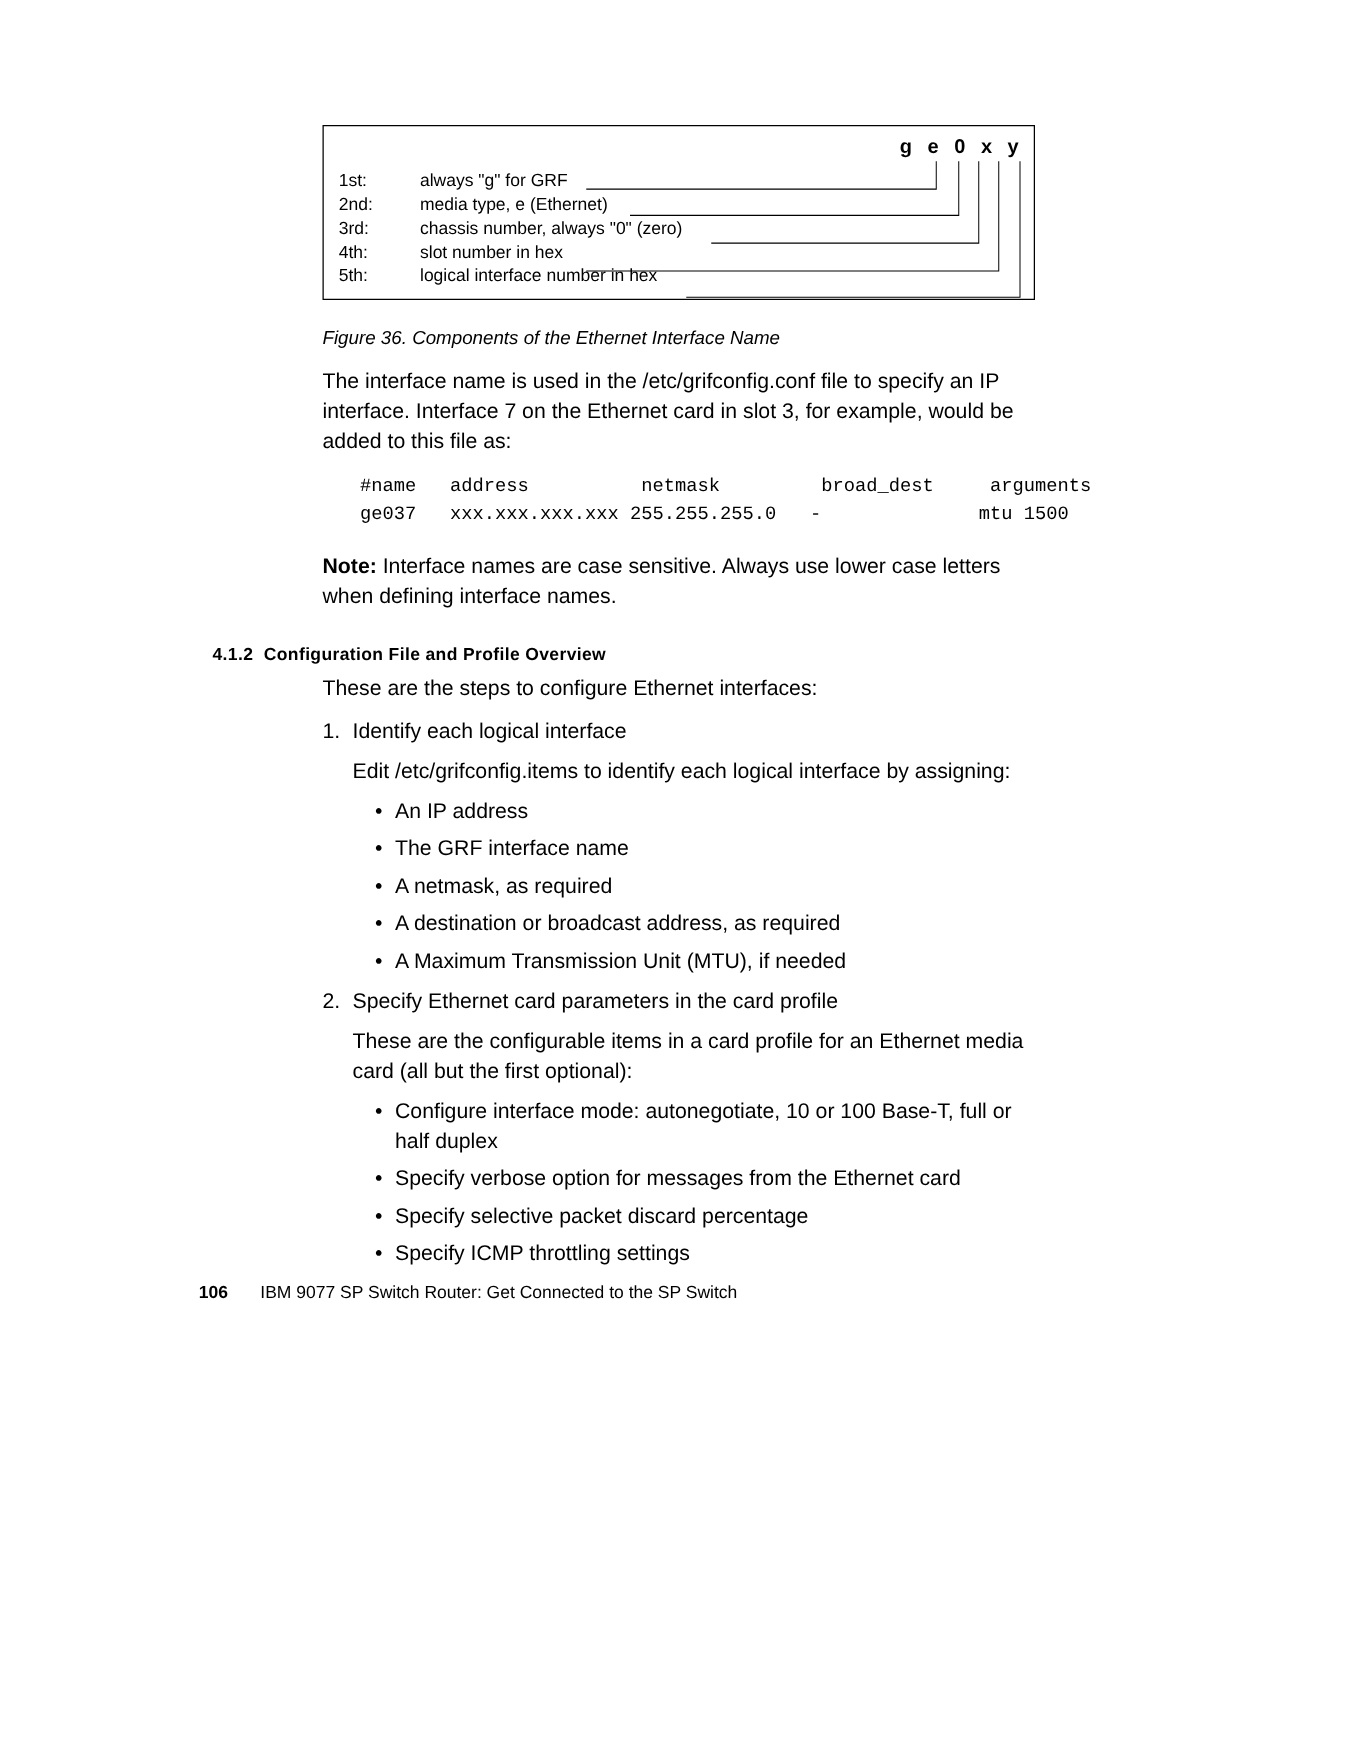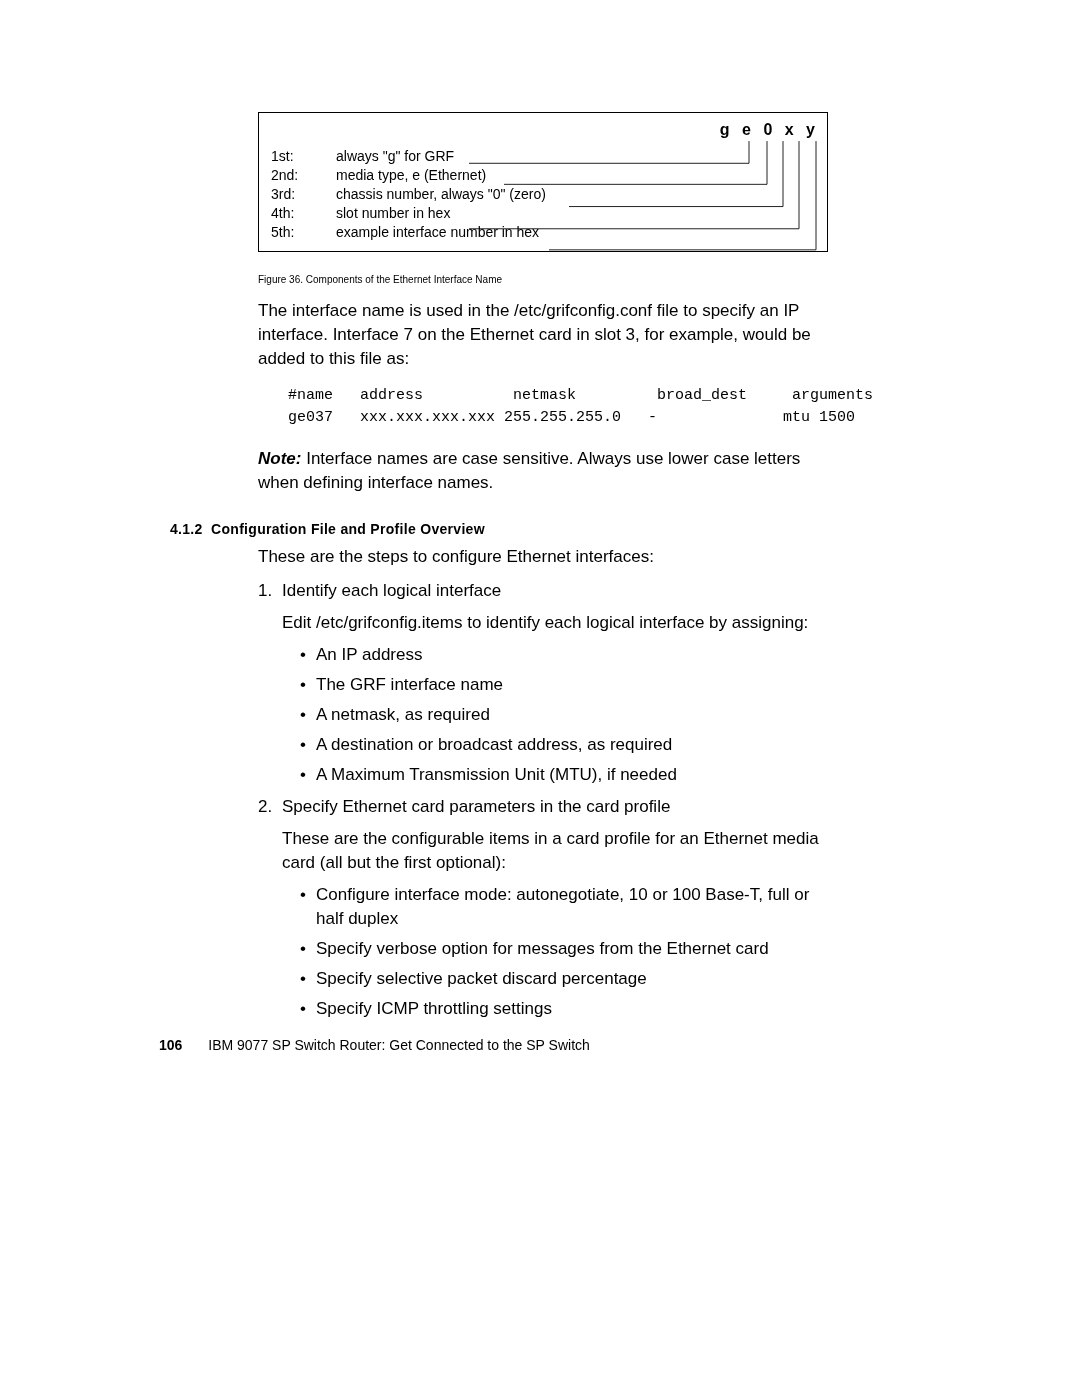--- a/index.html
+++ b/index.html
@@ -8,21 +8,21 @@
     padding: 0;
     font-family: Arial, Helvetica, sans-serif;
     color: #000;
     width: 1080px;
     height: 1397px;
     position: relative;
   }
   .page {
     position: absolute;
     left: 0;
-    top: 12px;
+    top: 0;
     width: 1080px;
     height: 1134px;
   }
   .content {
     position: absolute;
     left: 258px;
     top: 100px;
     width: 570px;
   }
   .diagram-box {
@@ -49,42 +49,42 @@
   .diagram-row {
     display: flex;
   }
   .diagram-label {
     width: 65px;
   }
   .diagram-desc {
     white-space: nowrap;
   }
   .caption {
-    font-size: 10px;
+    font-style: italic;
+    font-size: 15px;
     margin: 22px 0 14px 0;
   }
   .para {
     font-size: 17px;
     line-height: 24px;
     margin: 0 0 14px 0;
   }
   .code-block {
     font-family: "Courier New", Courier, monospace;
     font-size: 15px;
     line-height: 22px;
     margin: 10px 0 18px 30px;
     white-space: pre;
   }
   .note {
     font-size: 17px;
     line-height: 24px;
     margin: 0 0 26px 0;
   }
   .note-label {
-    font-style: italic;
     font-weight: bold;
   }
   .section-heading {
     font-weight: bold;
     font-size: 14px;
     margin: 16px 0 8px 0;
     position: relative;
     left: -88px;
     letter-spacing: 0.3px;
   }
@@ -161,21 +161,21 @@
         <div class="diagram-row">
           <span class="diagram-label">3rd:</span>
           <span class="diagram-desc">chassis number, always "0" (zero)</span>
         </div>
         <div class="diagram-row">
           <span class="diagram-label">4th:</span>
           <span class="diagram-desc">slot number in hex</span>
         </div>
         <div class="diagram-row">
           <span class="diagram-label">5th:</span>
-          <span class="diagram-desc">example interface number in hex</span>
+          <span class="diagram-desc">logical interface number in hex</span>
         </div>
       </div>
       <svg class="connectors" viewBox="0 0 568 118" preserveAspectRatio="none">
 
         <path d="M 210 43 L 490 43 L 490 24" stroke="#000" stroke-width="0.8" fill="none"></path>
 
         <path d="M 245 61 L 508 61 L 508 24" stroke="#000" stroke-width="0.8" fill="none"></path>
 
         <path d="M 310 80 L 524 80 L 524 24" stroke="#000" stroke-width="0.8" fill="none"></path>
 

